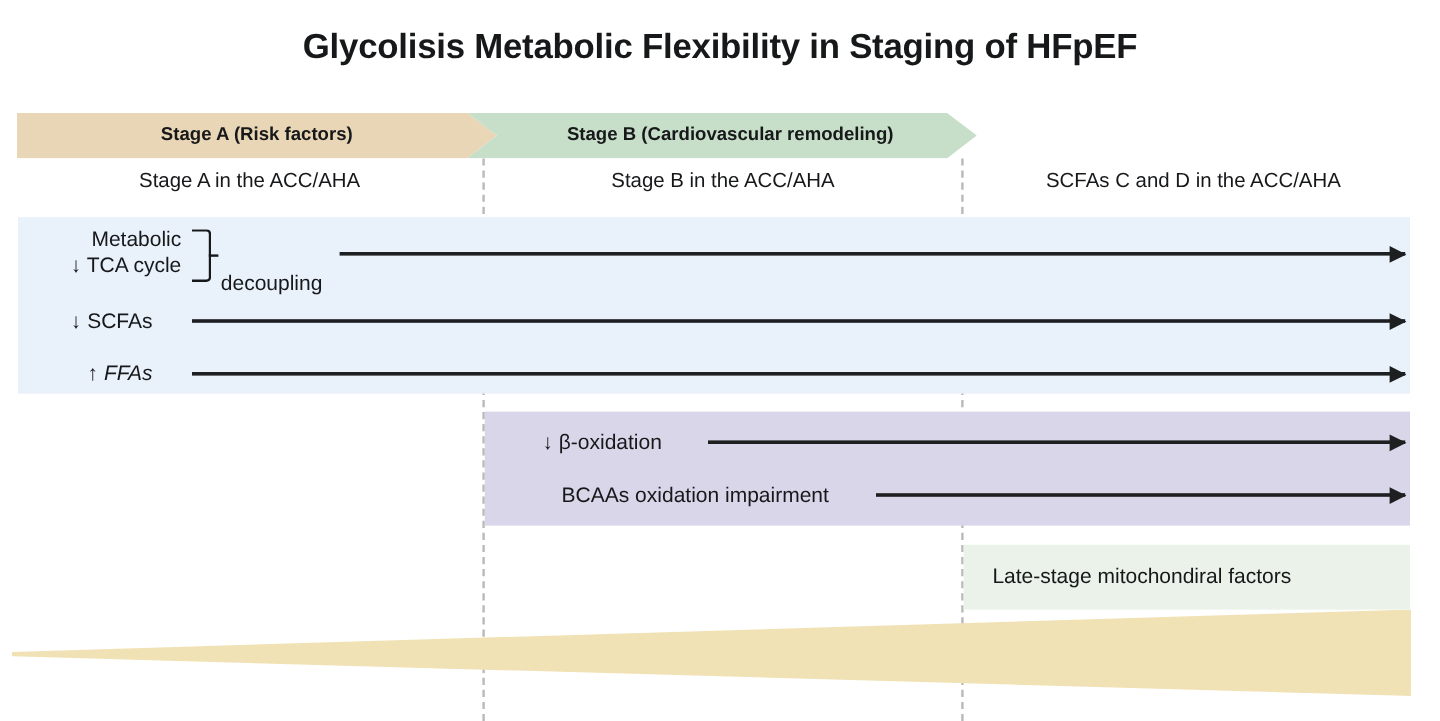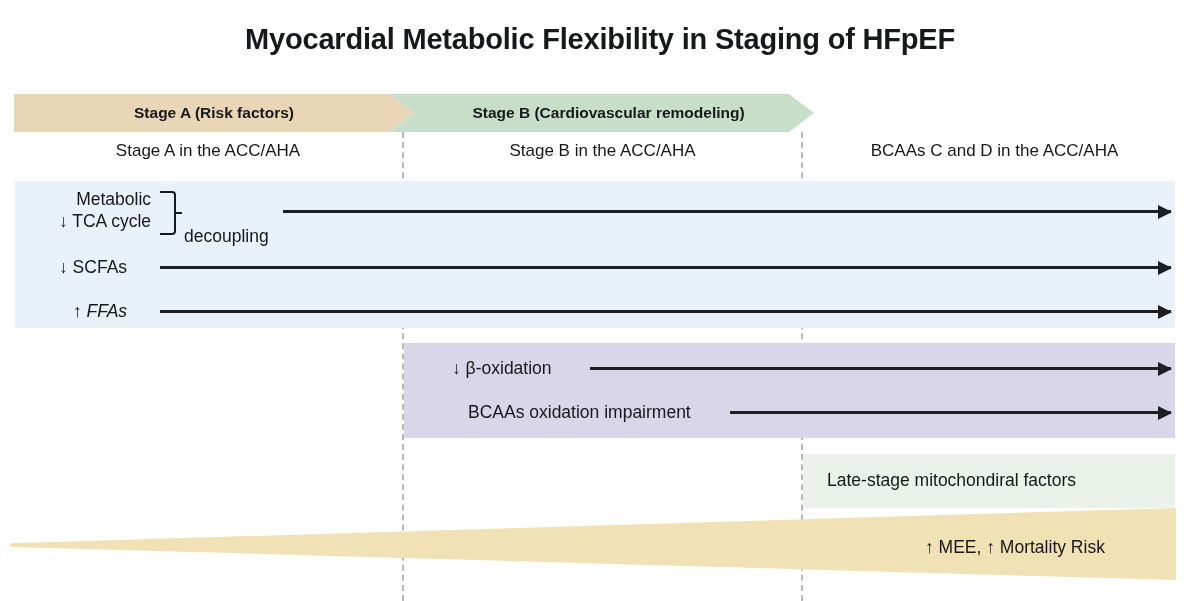--- a/index.html
+++ b/index.html
@@ -172,34 +172,34 @@
     height: 72px;
     background: #F1E2B6;
     clip-path: polygon(0 49%, 100% 0, 100% 100%, 0 54%);
   }
 </style>
 </head>
 <body>
 
 <div id="canvas">
 
-  <div class="title">Myocardial Metabolic Flexibility in Staging of HFpEF</div>
+  <div class="title">Glycolisis Metabolic Flexibility in Staging of HFpEF</div>
 
   <div class="banner">
     <div class="chev chev-a">
       <span class="chev-label">Stage A  (Risk factors)</span>
     </div>
     <div class="chev chev-b">
       <span class="chev-label">Stage B  (Cardiovascular remodeling)</span>
     </div>
   </div>
 
   <div class="subcap subcap-a">Stage A in the ACC/AHA</div>
   <div class="subcap subcap-b">Stage B in the ACC/AHA</div>
-  <div class="subcap subcap-c">BCAAs C and D in the ACC/AHA</div>
+  <div class="subcap subcap-c">SCFAs C and D in the ACC/AHA</div>
 
   <div class="divider divider-1"></div>
   <div class="divider divider-2"></div>
 
   <div class="band band-blue"></div>
 
   <div class="rowlabel lbl-glyc">
     <span class="glyc-line1">Metabolic</span>
     <span class="glyc-line2">↓ TCA cycle</span>
   </div>
@@ -231,15 +231,14 @@
   </div>
   <div class="arrow arr-bcaa">
     <span class="shaft"></span>
     <span class="head"></span>
   </div>
 
   <div class="band band-green"></div>
   <div class="rowlabel lbl-late">Late-stage mitochondiral factors</div>
 
   <div class="wedge"></div>
-  <div class="rowlabel lbl-mee">↑ MEE,  ↑ Mortality Risk</div>
 
 </div>
 
 </body></html>

